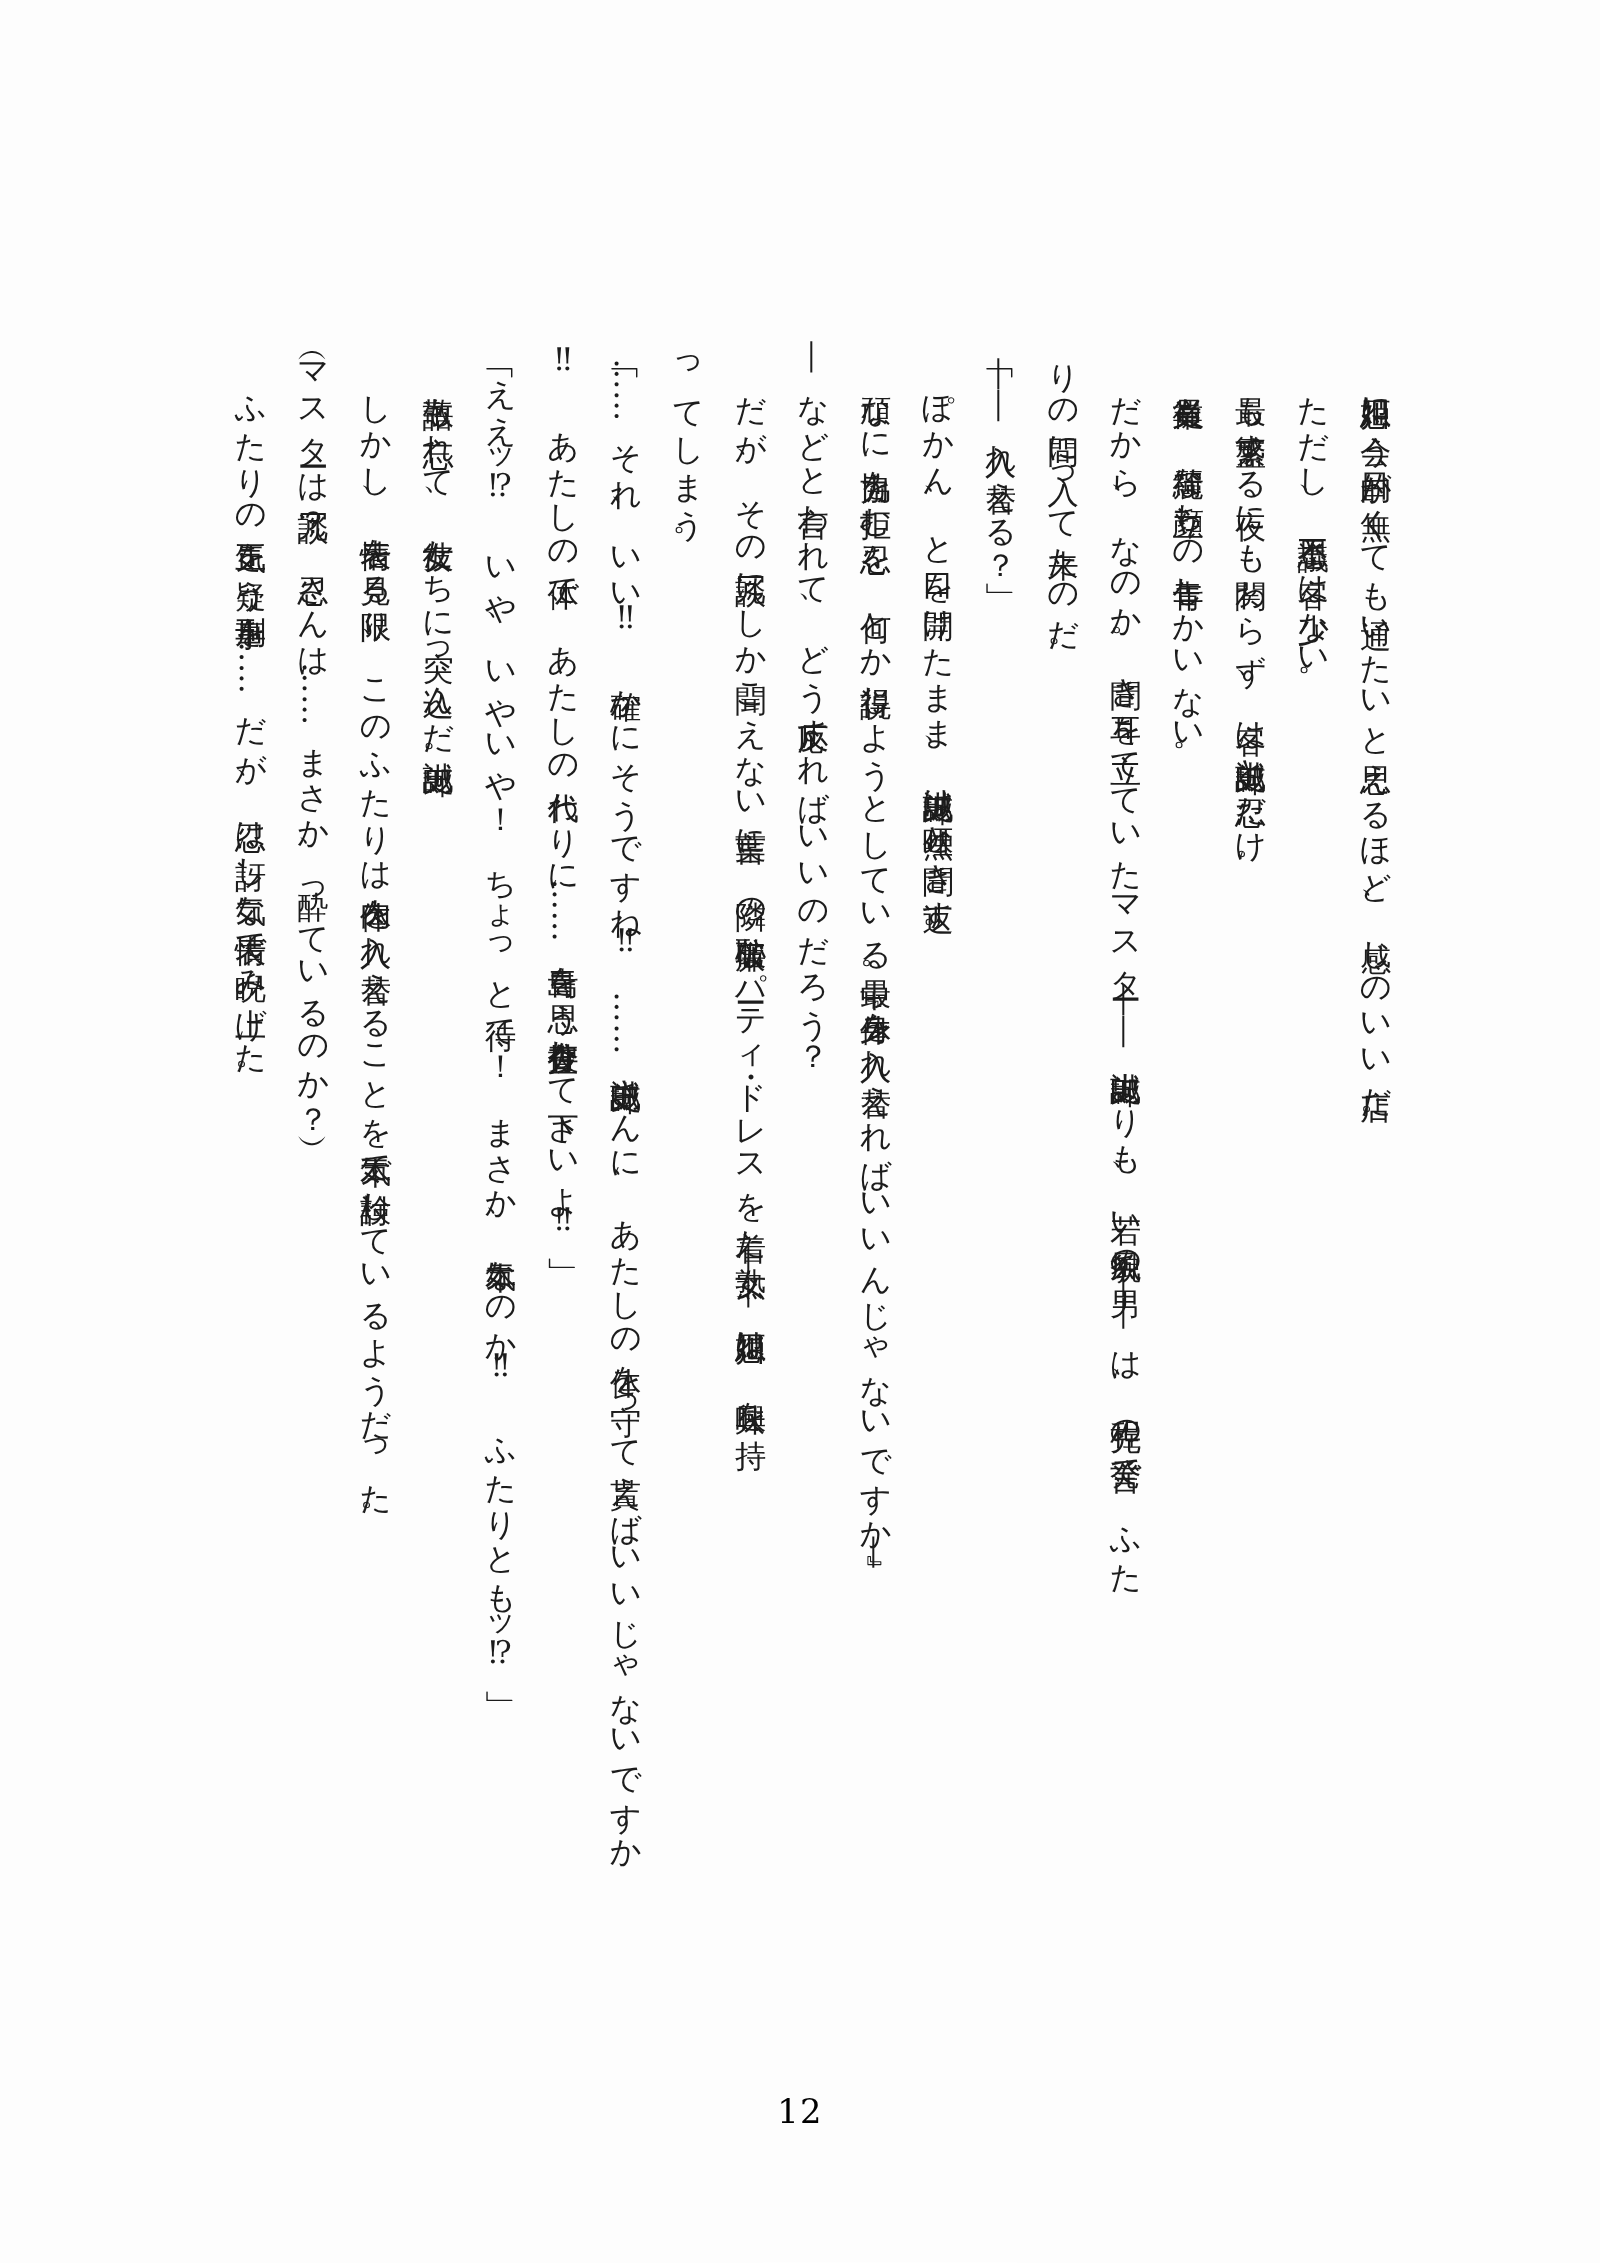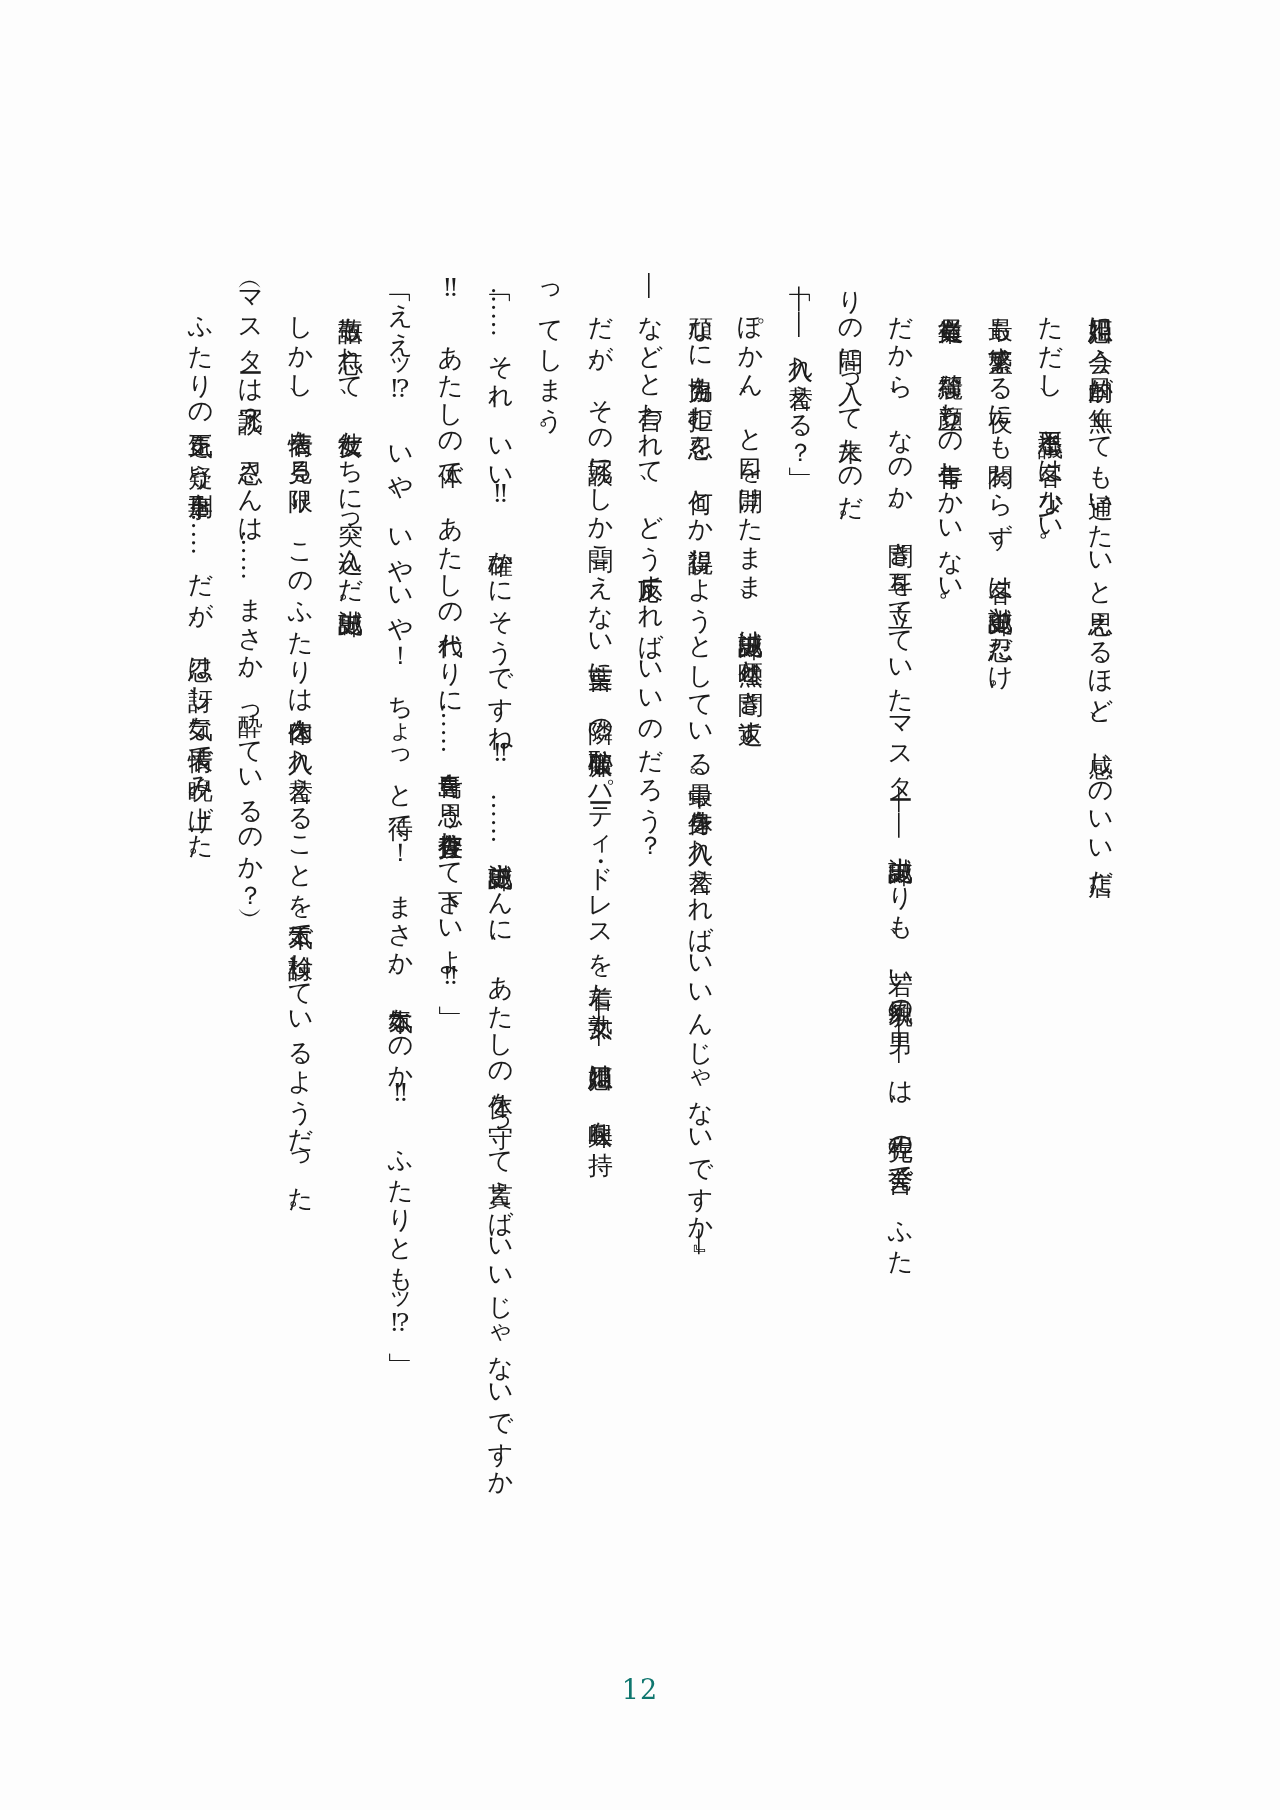--- a/index.html
+++ b/index.html
@@ -32,21 +32,21 @@
   .ind-half { text-indent: 13px; }
   .ind-none { text-indent: 0; }
   .page-number {
     position: absolute;
     top: 1674px;
     left: 0;
     width: 100%;
     text-align: center;
     font-size: 27px;
     letter-spacing: 1px;
-    color: #0f766e;
+    color: #000000;
   }
 </style>
 </head>
 <body>
 
 <div class="page">
   <div class="text-block">
       <div class="tline ind-full">姫川忍に会う目的が無くても通いたいと思えるほど、感じのいい店だ。</div>
       <div class="tline ind-full">ただし、不思議と客は少ない。</div>
       <div class="tline ind-full">最も繁盛する夜にも関わらず、客は誠史郎と忍だけ。</div>

